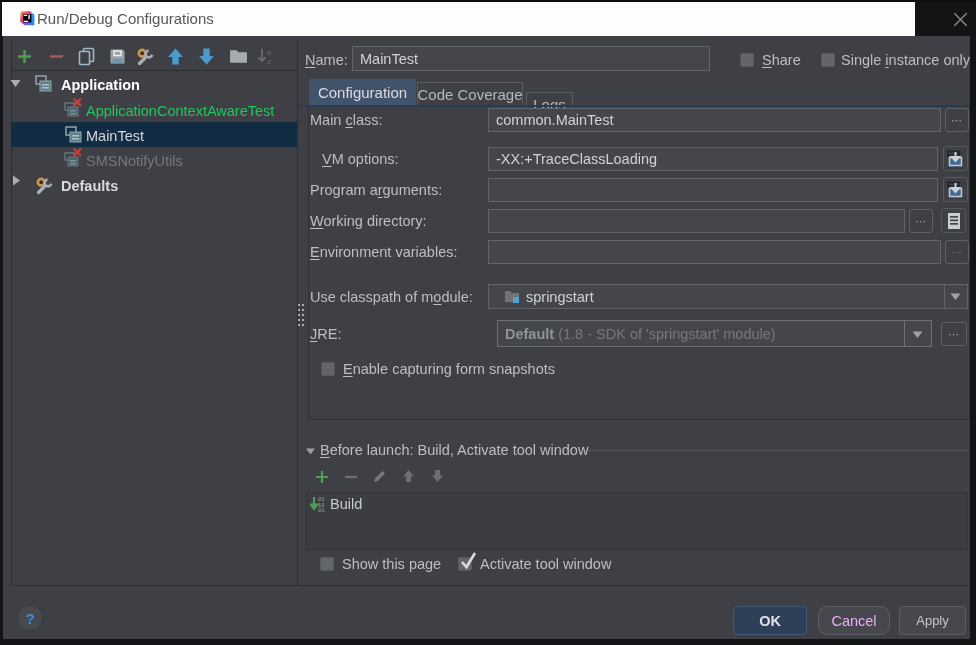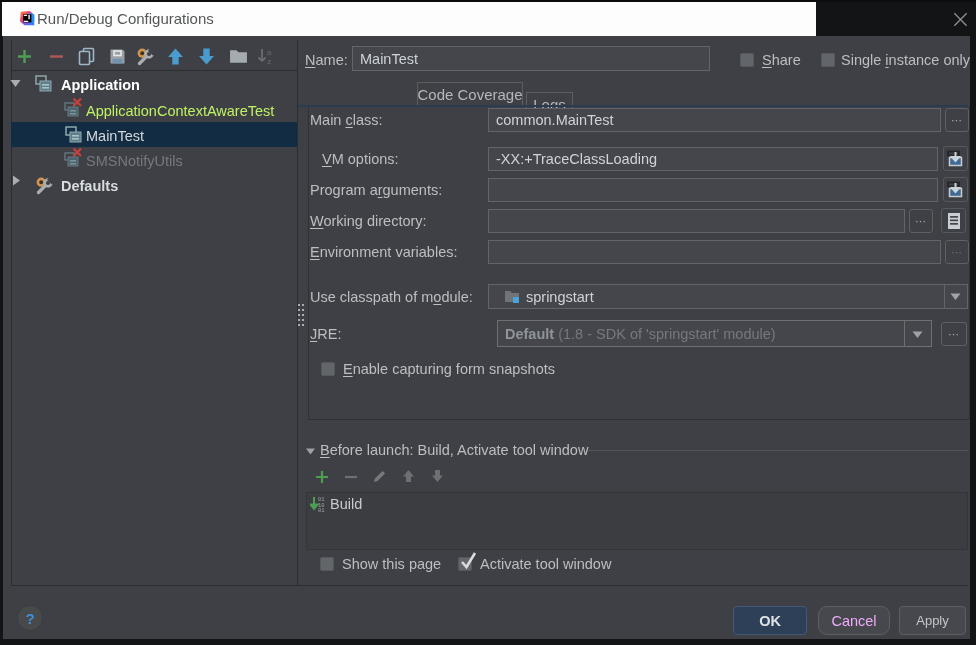--- a/index.html
+++ b/index.html
@@ -1,18 +1,18 @@
 <!DOCTYPE html>
 <html><head><meta charset="utf-8">
 <style>
 *{margin:0;padding:0;box-sizing:border-box;}
 html,body{width:976px;height:645px;overflow:hidden;}
 body{font-family:"Liberation Sans",sans-serif;position:relative;background:#131416;}
 .abs{position:absolute;}
-#titlebar{position:absolute;left:2px;top:2px;width:814px;height:34px;background:#fdfdfd;}
+#titlebar{position:absolute;left:2px;top:2px;width:913px;height:34px;background:#fdfdfd;}
 #title{position:absolute;left:35px;top:8px;font-size:15px;color:#545658;}
 #content{position:absolute;left:3px;top:36px;width:967px;height:603px;background:#3e4045;}
 
 .lbl{position:absolute;color:#bcbfc2;font-size:14.5px;white-space:nowrap;}
 .fld{position:absolute;background:#44464b;border:1px solid #61656b;color:#ced3d7;font-size:14.5px;padding:0 7px;display:flex;align-items:center;white-space:nowrap;}
 .btn3{position:absolute;background:#3e4045;border:1px solid #5d6164;border-radius:3px;color:#a9adb0;font-size:11px;display:flex;align-items:center;justify-content:center;letter-spacing:1px;}
 .ibtn{position:absolute;width:25px;height:25px;background:#3e4045;border:1px solid #56595c;border-radius:3px;display:flex;align-items:center;justify-content:center;}
 .cb{position:absolute;width:14px;height:14px;background:#62666a;border:1px solid #55595c;border-radius:2px;}
 .tab{position:absolute;font-size:15px;white-space:nowrap;overflow:hidden;display:flex;align-items:center;justify-content:center;}
 u{text-decoration:underline;text-underline-offset:2px;}
@@ -113,21 +113,21 @@
 
 <svg class="abs" style="left:61px;top:61px;" width="19" height="21" viewBox="0 0 19 21">
   <g opacity="0.8" transform="translate(0,4)">
   <rect x="1" y="2" width="9" height="7" fill="none" stroke="#70858c" stroke-width="1.4"></rect>
   <rect x="4" y="6" width="10" height="9" fill="#50707c" stroke="#70858c" stroke-width="1"></rect>
   <rect x="6" y="9" width="6" height="1.5" fill="#8fa8af"></rect>
   <rect x="6" y="12" width="6" height="1.5" fill="#8fa8af"></rect>
   </g>
   <path d="M9.5 1.5 L17 9 M17 1.5 L9.5 9" stroke="#c4413c" stroke-width="2.4"></path>
 </svg>
-<div class="tree-lbl" style="left:83px;top:67px;color:#bef264;">ApplicationContextAwareTest</div>
+<div class="tree-lbl" style="left:83px;top:67px;color:#22c55e;">ApplicationContextAwareTest</div>
 
 <svg class="abs" style="left:62px;top:90px;" width="17" height="17" viewBox="0 0 17 17">
   <rect x="1" y="1" width="10" height="8" fill="none" stroke="#8fa6ad" stroke-width="1.5"></rect>
   <rect x="5" y="6" width="11" height="10" fill="#5d7f8a" stroke="#8fa6ad" stroke-width="1"></rect>
   <rect x="7" y="9" width="7" height="1.6" fill="#a9c0c6"></rect>
   <rect x="7" y="12" width="7" height="1.6" fill="#a9c0c6"></rect>
 </svg>
 <div class="tree-lbl" style="left:83px;top:92px;color:#d3d7da;">MainTest</div>
 
 <svg class="abs" style="left:61px;top:111px;" width="19" height="21" viewBox="0 0 19 21">
@@ -152,20 +152,21 @@
 
 <div class="abs" style="left:294px;top:267px;width:7px;height:26px;background-image:radial-gradient(circle at 2px 2px,#a8adb1 1px,rgba(0,0,0,0) 1.4px);background-size:4px 5px;"></div>
 
 <div class="lbl" style="left:302px;top:16px;"><u>N</u>ame:</div>
 <div class="fld" style="left:349px;top:10px;width:358px;height:25px;">MainTest</div>
 <div class="cb" style="left:737px;top:17px;"></div>
 <div class="lbl" style="left:759px;top:16px;"><u>S</u>hare</div>
 <div class="cb" style="left:818px;top:17px;"></div>
 <div class="lbl" style="left:838px;top:16px;">Single <u>i</u>nstance only</div>
 
+<div class="tab" style="left:306px;top:43px;width:107px;height:26px;background:#42536c;color:#d9dde0;">Configuration</div>
 <div class="tab" style="left:414px;top:46px;width:106px;height:23px;background:#3e4045;border:1px solid #5a5e61;border-bottom:none;color:#b4b8bb;">Code Coverage</div>
 <div class="tab" style="left:523px;top:56px;width:47px;height:23px;background:#3e4045;border:1px solid #5a5e61;border-bottom:none;color:#b4b8bb;">Logs</div>
 <div class="abs" style="left:295px;top:69px;width:670px;height:2px;background:#2c3a52;"></div>
 <div class="abs" style="left:305px;top:71px;width:662px;height:313px;border:1px solid #2f3234;border-top:none;"></div>
 
 <div class="lbl" style="left:307px;top:76px;">Main <u>c</u>lass:</div>
 <div class="fld" style="left:485px;top:72px;width:453px;height:24px;">common.MainTest</div>
 <div class="btn3" style="left:942px;top:72px;width:24px;height:24px;">⋯</div>
 
 <div class="lbl" style="left:307px;top:115px;padding-left:12px;"><u>V</u>M options:</div>

